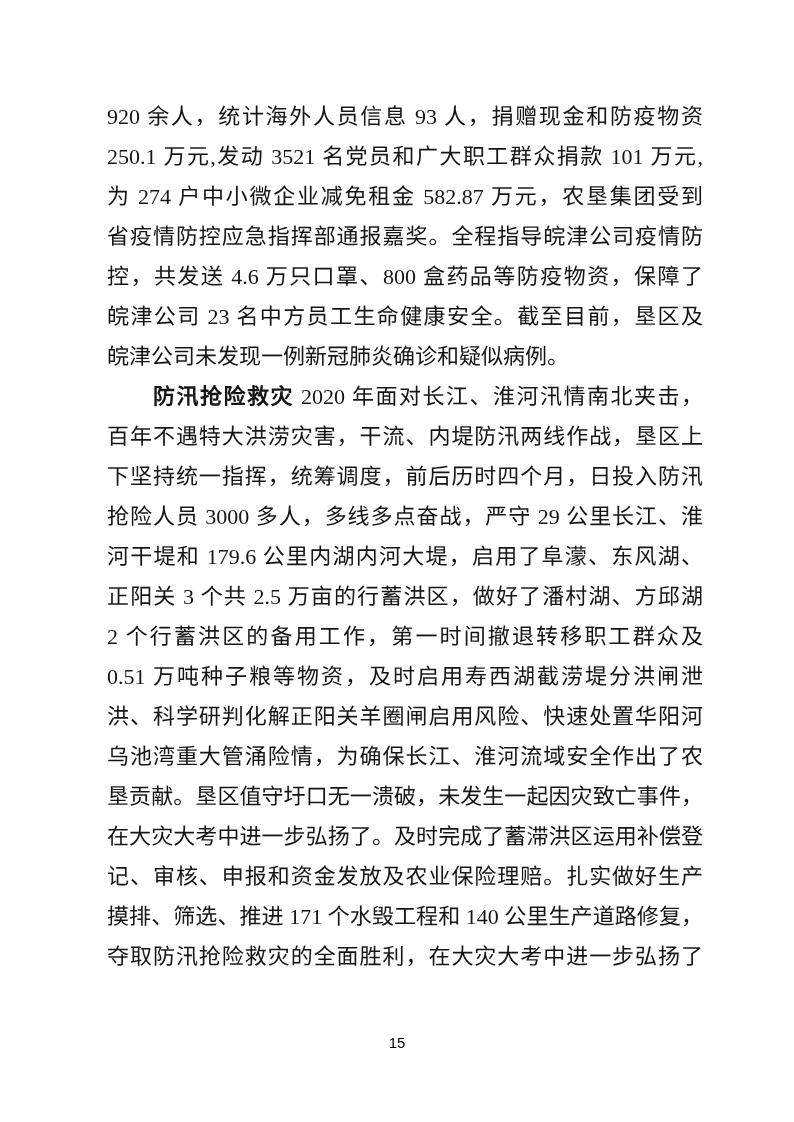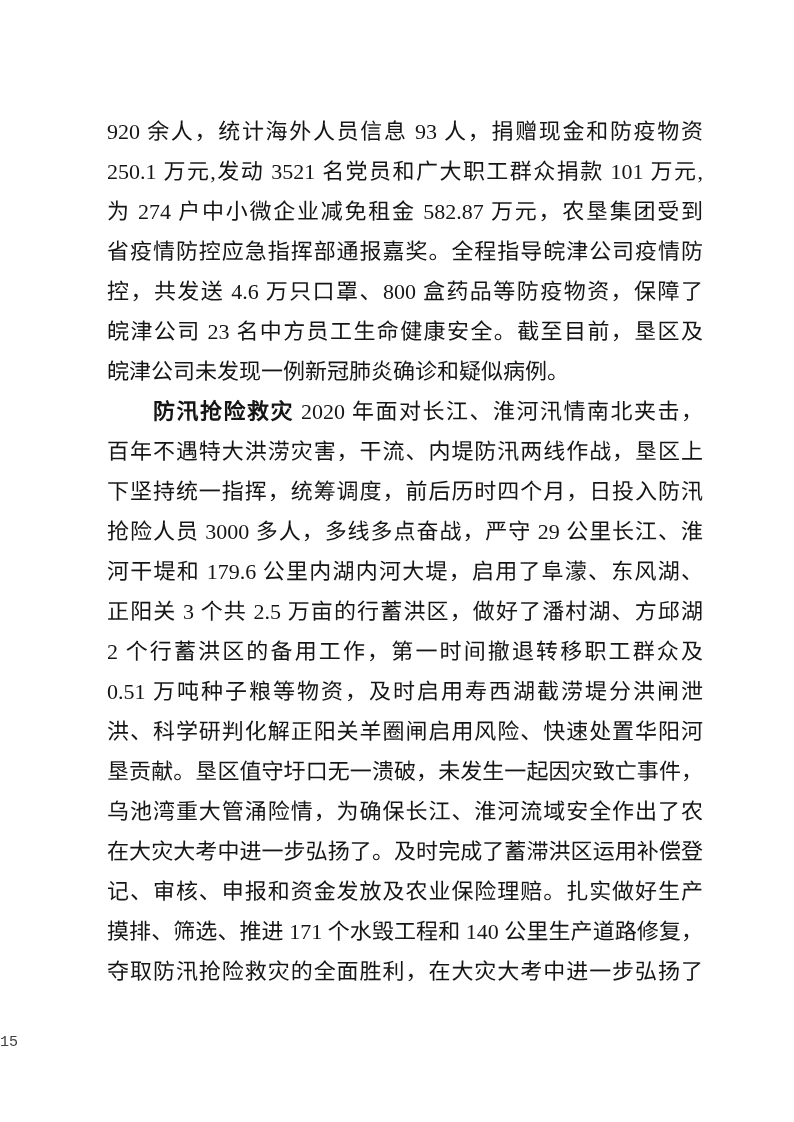--- a/index.html
+++ b/index.html
@@ -13,21 +13,20 @@
     background: #ffffff;
     overflow: hidden;
     font-family: "Liberation Serif", serif;
     color: #151515;
   }
   .text-block {
     position: absolute;
     left: 107px;
     top: 97px;
     width: 596px;
-    margin-top: 15px;
   }
   .line {
     font-size: 22px;
     line-height: 40px;
     height: 40px;
     text-align: justify;
     text-align-last: justify;
     text-justify: inter-character;
     white-space: pre-wrap;
     overflow: hidden;
@@ -40,24 +39,25 @@
     text-indent: 46px;
   }
   .lead {
     font-weight: bold;
   }
   .page-number {
     position: absolute;
     left: 0;
     top: 1033px;
     width: 100%;
+    text-align: center;
     font-size: 15px;
     line-height: 20px;
-    color: #404040;
-    font-family: Liberation Mono, monospace;
+    color: #000000;
+    font-family: Liberation Sans, sans-serif;
   }
 </style>
 </head>
 <body>
 
 <div class="page">
   <div class="text-block">
 
     <div class="line">920 余人，统计海外人员信息 93 人，捐赠现金和防疫物资</div>
     <div class="line">250.1 万元,发动 3521 名党员和广大职工群众捐款 101 万元,</div>
@@ -70,22 +70,22 @@
     <div class="line section-start"><span class="lead">防汛抢险救灾</span><span> 2020 年面对长江、淮河汛情南北夹击，</span></div>
 
     <div class="line">百年不遇特大洪涝灾害，干流、内堤防汛两线作战，垦区上</div>
     <div class="line">下坚持统一指挥，统筹调度，前后历时四个月，日投入防汛</div>
     <div class="line">抢险人员 3000 多人，多线多点奋战，严守 29 公里长江、淮</div>
     <div class="line">河干堤和 179.6 公里内湖内河大堤，启用了阜濛、东风湖、</div>
     <div class="line">正阳关 3 个共 2.5 万亩的行蓄洪区，做好了潘村湖、方邱湖</div>
     <div class="line">2 个行蓄洪区的备用工作，第一时间撤退转移职工群众及</div>
     <div class="line">0.51 万吨种子粮等物资，及时启用寿西湖截涝堤分洪闸泄</div>
     <div class="line">洪、科学研判化解正阳关羊圈闸启用风险、快速处置华阳河</div>
+    <div class="line">乌池湾重大管涌险情，为确保长江、淮河流域安全作出了农</div>
     <div class="line">垦贡献。垦区值守圩口无一溃破，未发生一起因灾致亡事件，</div>
-    <div class="line">乌池湾重大管涌险情，为确保长江、淮河流域安全作出了农</div>
     <div class="line">在大灾大考中进一步弘扬了。及时完成了蓄滞洪区运用补偿登</div>
     <div class="line">记、审核、申报和资金发放及农业保险理赔。扎实做好生产</div>
     <div class="line">摸排、筛选、推进 171 个水毁工程和 140 公里生产道路修复，</div>
     <div class="line">夺取防汛抢险救灾的全面胜利，在大灾大考中进一步弘扬了</div>
 
   </div>
 
   <div class="page-number">15</div>
 </div>
 

